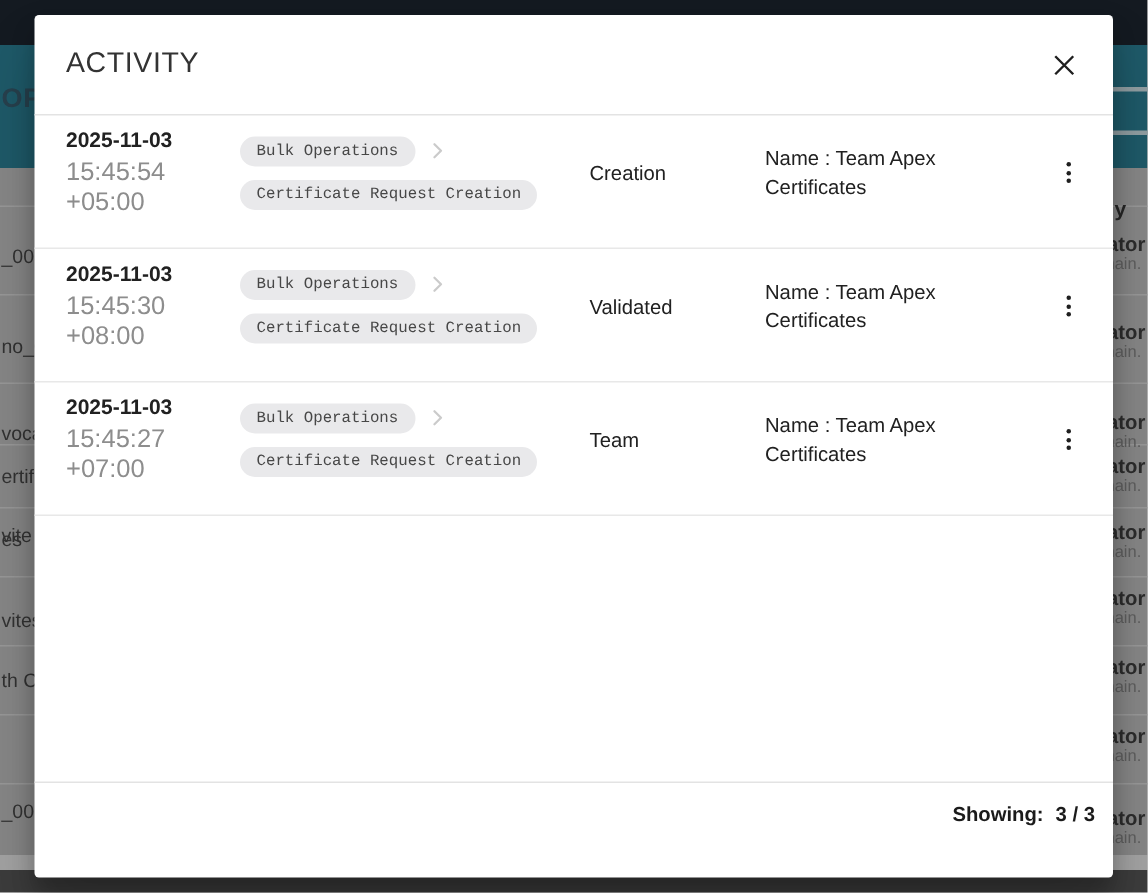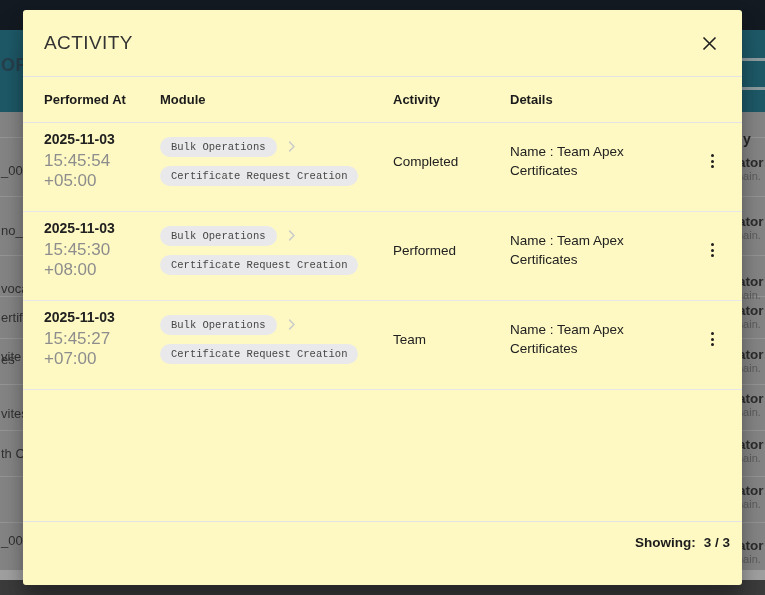--- a/index.html
+++ b/index.html
@@ -15,21 +15,21 @@
   .bg-table { position:absolute; left:0; top:112px; width:765px; height:458px; background:#868686; }
   .bg-div { position:absolute; left:0; width:765px; height:1px; background:#979797; }
   .bg-colhead { position:absolute; left:743px; top:131px; font-size:14px; font-weight:700; color:#262626; }
   .bg-frag { position:absolute; left:1px; font-size:13px; color:#323232; white-space:nowrap; }
   .bg-rname { position:absolute; left:738px; font-size:13.5px; font-weight:600; color:#2c2c2c; white-space:nowrap; }
   .bg-remail { position:absolute; left:737px; font-size:11px; color:#5e5e5e; white-space:nowrap; }
   .bg-lightstrip { position:absolute; left:0; top:570px; width:765px; height:10px; background:#a2a2a2; }
   .bg-bottombar { position:absolute; left:0; top:580px; width:765px; height:15px; background:#3c3c3c; }
 
   
-  .modal { position:absolute; left:23px; top:10px; width:719px; height:575px; background:#fef9c3;
+  .modal { position:absolute; left:23px; top:10px; width:719px; height:575px; background:#ffffff;
            border-radius:3px; box-shadow:0 11px 15px rgba(0,0,0,.24), 0 24px 38px rgba(0,0,0,.18); }
   .modal-header { height:67px; padding:0 20px 0 21px; display:flex; align-items:center;
                   justify-content:space-between; border-bottom:1px solid #e3e3e3; }
   .modal-title { font-size:19px; font-weight:500; color:#333333; letter-spacing:.4px; }
   .close-btn { width:26px; height:26px; border:none; background:transparent; cursor:pointer;
                display:flex; align-items:center; justify-content:center; }
 
   .grid-cols { display:grid; grid-template-columns:116px 233px 117px 172px 1fr; padding-left:21px; }
   .thead { height:46px; align-items:center; border-bottom:1px solid #e3e3e3; }
   .th { font-size:13px; font-weight:700; color:#1b1b1b; }
@@ -112,45 +112,38 @@
 
   <div class="modal-header">
     <h1 class="modal-title">ACTIVITY</h1>
     <button class="close-btn">
       <svg width="15" height="15" viewBox="0 0 15 15">
         <path d="M1.5 1.5 L13.5 13.5 M13.5 1.5 L1.5 13.5" stroke="#1f1f1f" stroke-width="1.6" fill="none"></path>
       </svg>
     </button>
   </div>
 
-  <div class="grid-cols thead">
-    <span class="th">Performed At</span>
-    <span class="th">Module</span>
-    <span class="th">Activity</span>
-    <span class="th">Details</span>
-    <span></span>
-  </div>
 
   <div>
 
     <div class="grid-cols row first">
       <div class="cell-date">
         <div class="date">2025-11-03</div>
         <div class="time">15:45:54 +05:00</div>
       </div>
       <div class="cell-module">
         <div class="chip-line">
           <span class="chip">Bulk Operations</span>
           <svg width="15" height="15" viewBox="0 0 24 24">
             <path d="M9 5l7 7-7 7" stroke="#cbcbcb" stroke-width="2.4" fill="none" stroke-linecap="round" stroke-linejoin="round"></path>
           </svg>
         </div>
         <span class="chip">Certificate Request Creation</span>
       </div>
-      <span class="activity">Completed</span>
+      <span class="activity">Creation</span>
       <span class="details">Name : Team Apex Certificates</span>
       <button class="kebab-btn">
         <span class="dot"></span>
         <span class="dot"></span>
         <span class="dot"></span>
       </button>
     </div>
 
     <div class="grid-cols row">
       <div class="cell-date">
@@ -159,21 +152,21 @@
       </div>
       <div class="cell-module">
         <div class="chip-line">
           <span class="chip">Bulk Operations</span>
           <svg width="15" height="15" viewBox="0 0 24 24">
             <path d="M9 5l7 7-7 7" stroke="#cbcbcb" stroke-width="2.4" fill="none" stroke-linecap="round" stroke-linejoin="round"></path>
           </svg>
         </div>
         <span class="chip">Certificate Request Creation</span>
       </div>
-      <span class="activity">Performed</span>
+      <span class="activity">Validated</span>
       <span class="details">Name : Team Apex Certificates</span>
       <button class="kebab-btn">
         <span class="dot"></span>
         <span class="dot"></span>
         <span class="dot"></span>
       </button>
     </div>
 
     <div class="grid-cols row">
       <div class="cell-date">

